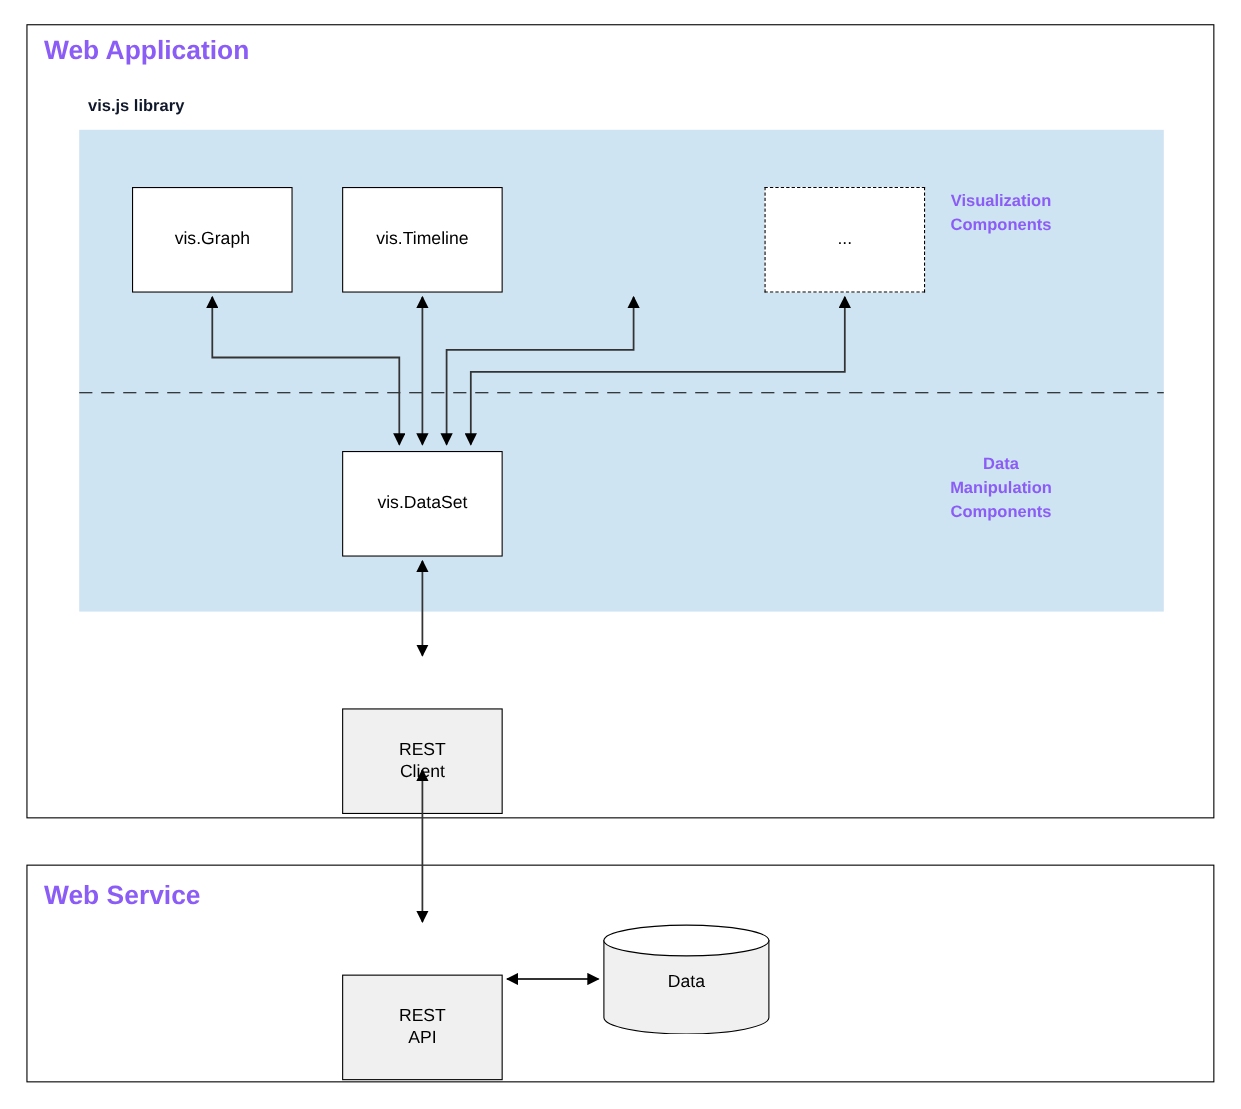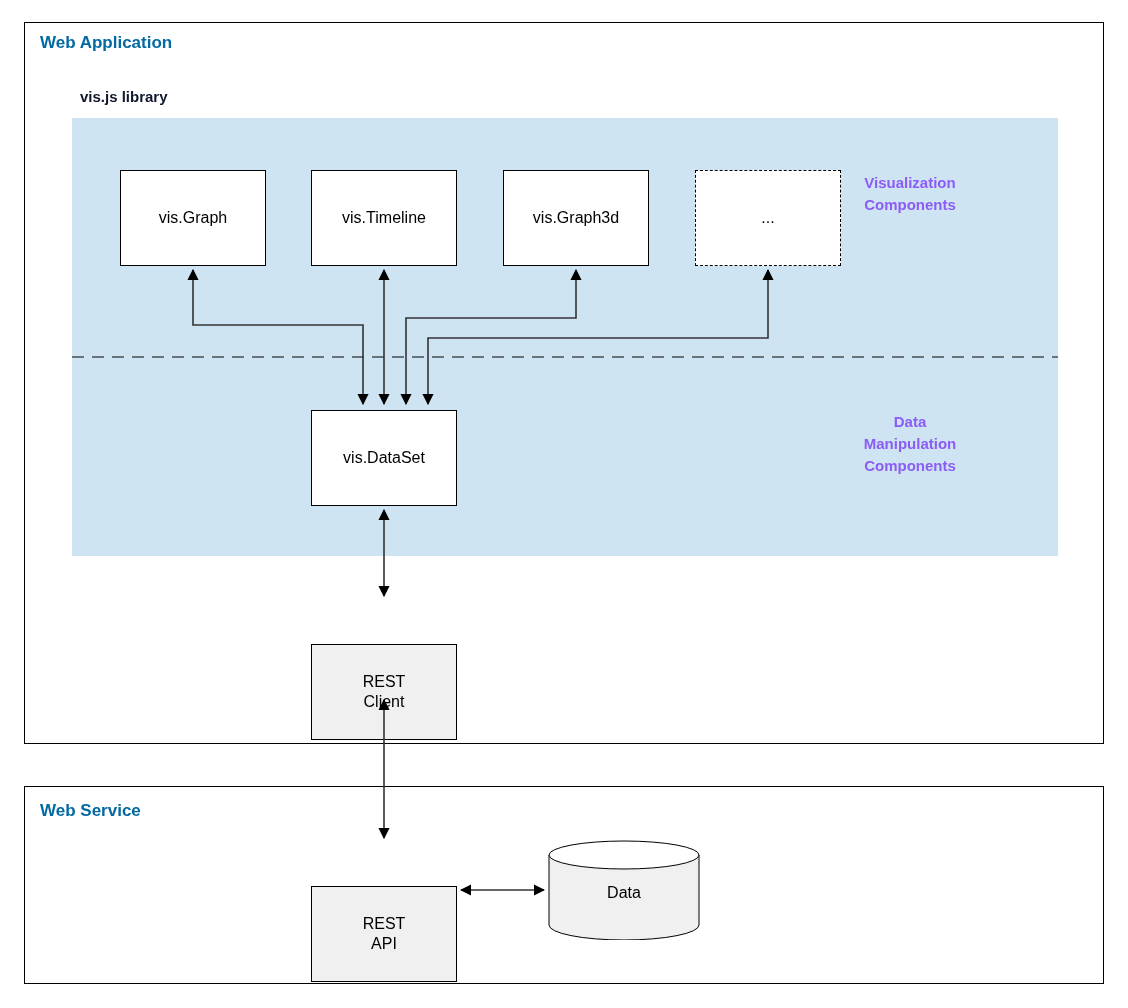--- a/index.html
+++ b/index.html
@@ -19,22 +19,22 @@
   }
   .panel {
     position: absolute;
     border: 1px solid #000000;
     background: #ffffff;
     box-sizing: border-box;
   }
   .panel-title {
     position: absolute;
     font-weight: bold;
-    font-size: 17px;
-    color: #0369a1;
+    font-size: 24px;
+    color: #8b5cf6;
     white-space: nowrap;
   }
   .sub-title {
     position: absolute;
     font-weight: bold;
     font-size: 15px;
     color: #0f172a;
     white-space: nowrap;
   }
   .lib-band {
@@ -106,23 +106,20 @@
   <div class="side-label" style="left:800px; top:411px; width:220px;">Data
 Manipulation
 Components</div>
 
   <div class="node" style="left:311px; top:170px; width:146px; height:96px;">
     <span>vis.Timeline</span>
   </div>
   <div class="node" style="left:120px; top:170px; width:146px; height:96px;">
     <span>vis.Graph</span>
   </div>
-  <div class="node" style="left:503px; top:170px; width:146px; height:96px;">
-    <span>vis.Graph3d</span>
-  </div>
   <div class="node dashed" style="left:695px; top:170px; width:146px; height:96px;">
     <span>...</span>
   </div>
 
   <div class="node" style="left:311px; top:410px; width:146px; height:96px;">
     <span>vis.DataSet</span>
   </div>
 
   <div class="node grey" style="left:311px; top:600px; width:146px; height:96px; white-space:pre-line;">
     <span style="white-space:pre-line;">REST

